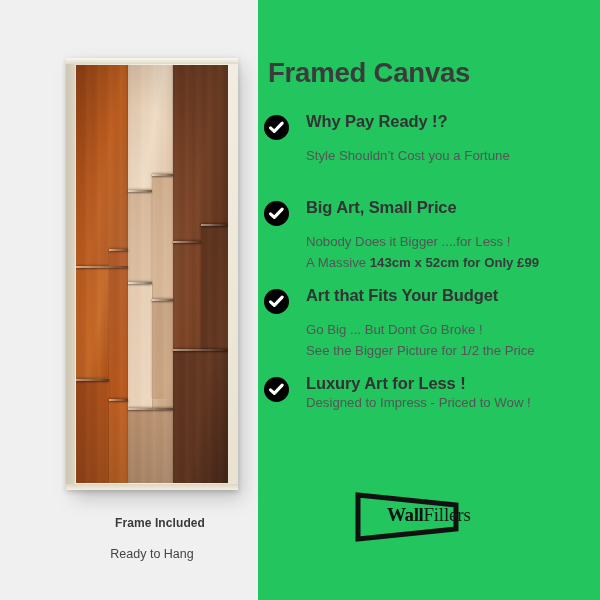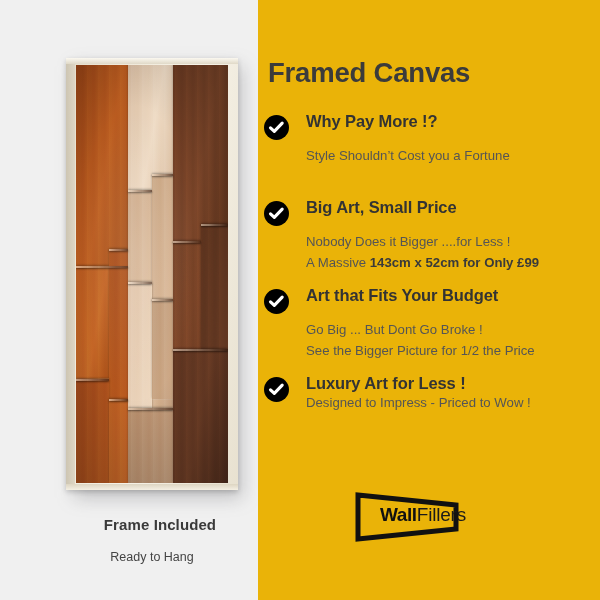--- a/index.html
+++ b/index.html
@@ -138,40 +138,40 @@
   }
 
   .canvas-caption {
     position: absolute;
     left: 0;
     top: 516px;
     width: 304px;
     text-align: center;
   }
   .caption-main {
-    font-size: 15px;
+    font-size: 12px;
     font-weight: bold;
     color: #3a3a3a;
     letter-spacing: .1px;
     padding-left: 16px;
   }
   .caption-sub {
     font-size: 12.5px;
     color: #444;
     margin-top: 17px;
   }
 
   
   .copy-col {
     position: absolute;
     left: 258px;
     top: 0;
     width: 342px;
     height: 600px;
-    background: #eab308;
+    background: #22c55e;
   }
 
   .headline {
     position: absolute;
     left: 10px;
     top: 57px;
     font-size: 27.5px;
     font-weight: bold;
     color: #3b3b3b;
     letter-spacing: -0.2px;
@@ -223,25 +223,26 @@
     width: 160px;
     height: 52px;
   }
   .logo-mark {
     position: absolute;
     left: 0;
     top: 0;
   }
   .logo-text {
     position: absolute;
-    left: 28px;
+    left: 35px;
     top: 13px;
     font-size: 19px;
     line-height: 1;
     white-space: nowrap;
+    font-family: Liberation Serif, serif;
   }
   .logo-wall { font-weight: bold; color: #111; letter-spacing: -0.4px; }
   .logo-fillers { font-weight: normal; color: #1a1a1a; letter-spacing: -0.2px; }
 </style>
 </head>
 <body>
 
 <div class="stage">
 
   <div class="canvas-col">
@@ -305,21 +306,21 @@
     <div class="headline">Framed Canvas</div>
 
     <div class="bullets">
 
       <div class="bullet">
         <span class="tick">
           <svg width="25" height="25" viewBox="0 0 25 25">
               <path d="M6.5 12.8 L10.3 16.4 L18.2 8.2" stroke="#fff" stroke-width="3.1" fill="none" stroke-linecap="round" stroke-linejoin="round"></path>
             </svg>
         </span>
-        <div class="b-title">Why Pay More !?</div>
+        <div class="b-title">Why Pay Ready !?</div>
         <div class="b-line first">Style Shouldn’t Cost you a Fortune</div>
       </div>
 
       <div class="bullet">
         <span class="tick">
           <svg width="25" height="25" viewBox="0 0 25 25">
               <path d="M6.5 12.8 L10.3 16.4 L18.2 8.2" stroke="#fff" stroke-width="3.1" fill="none" stroke-linecap="round" stroke-linejoin="round"></path>
             </svg>
         </span>
         <div class="b-title">Big Art, Small Price</div>

